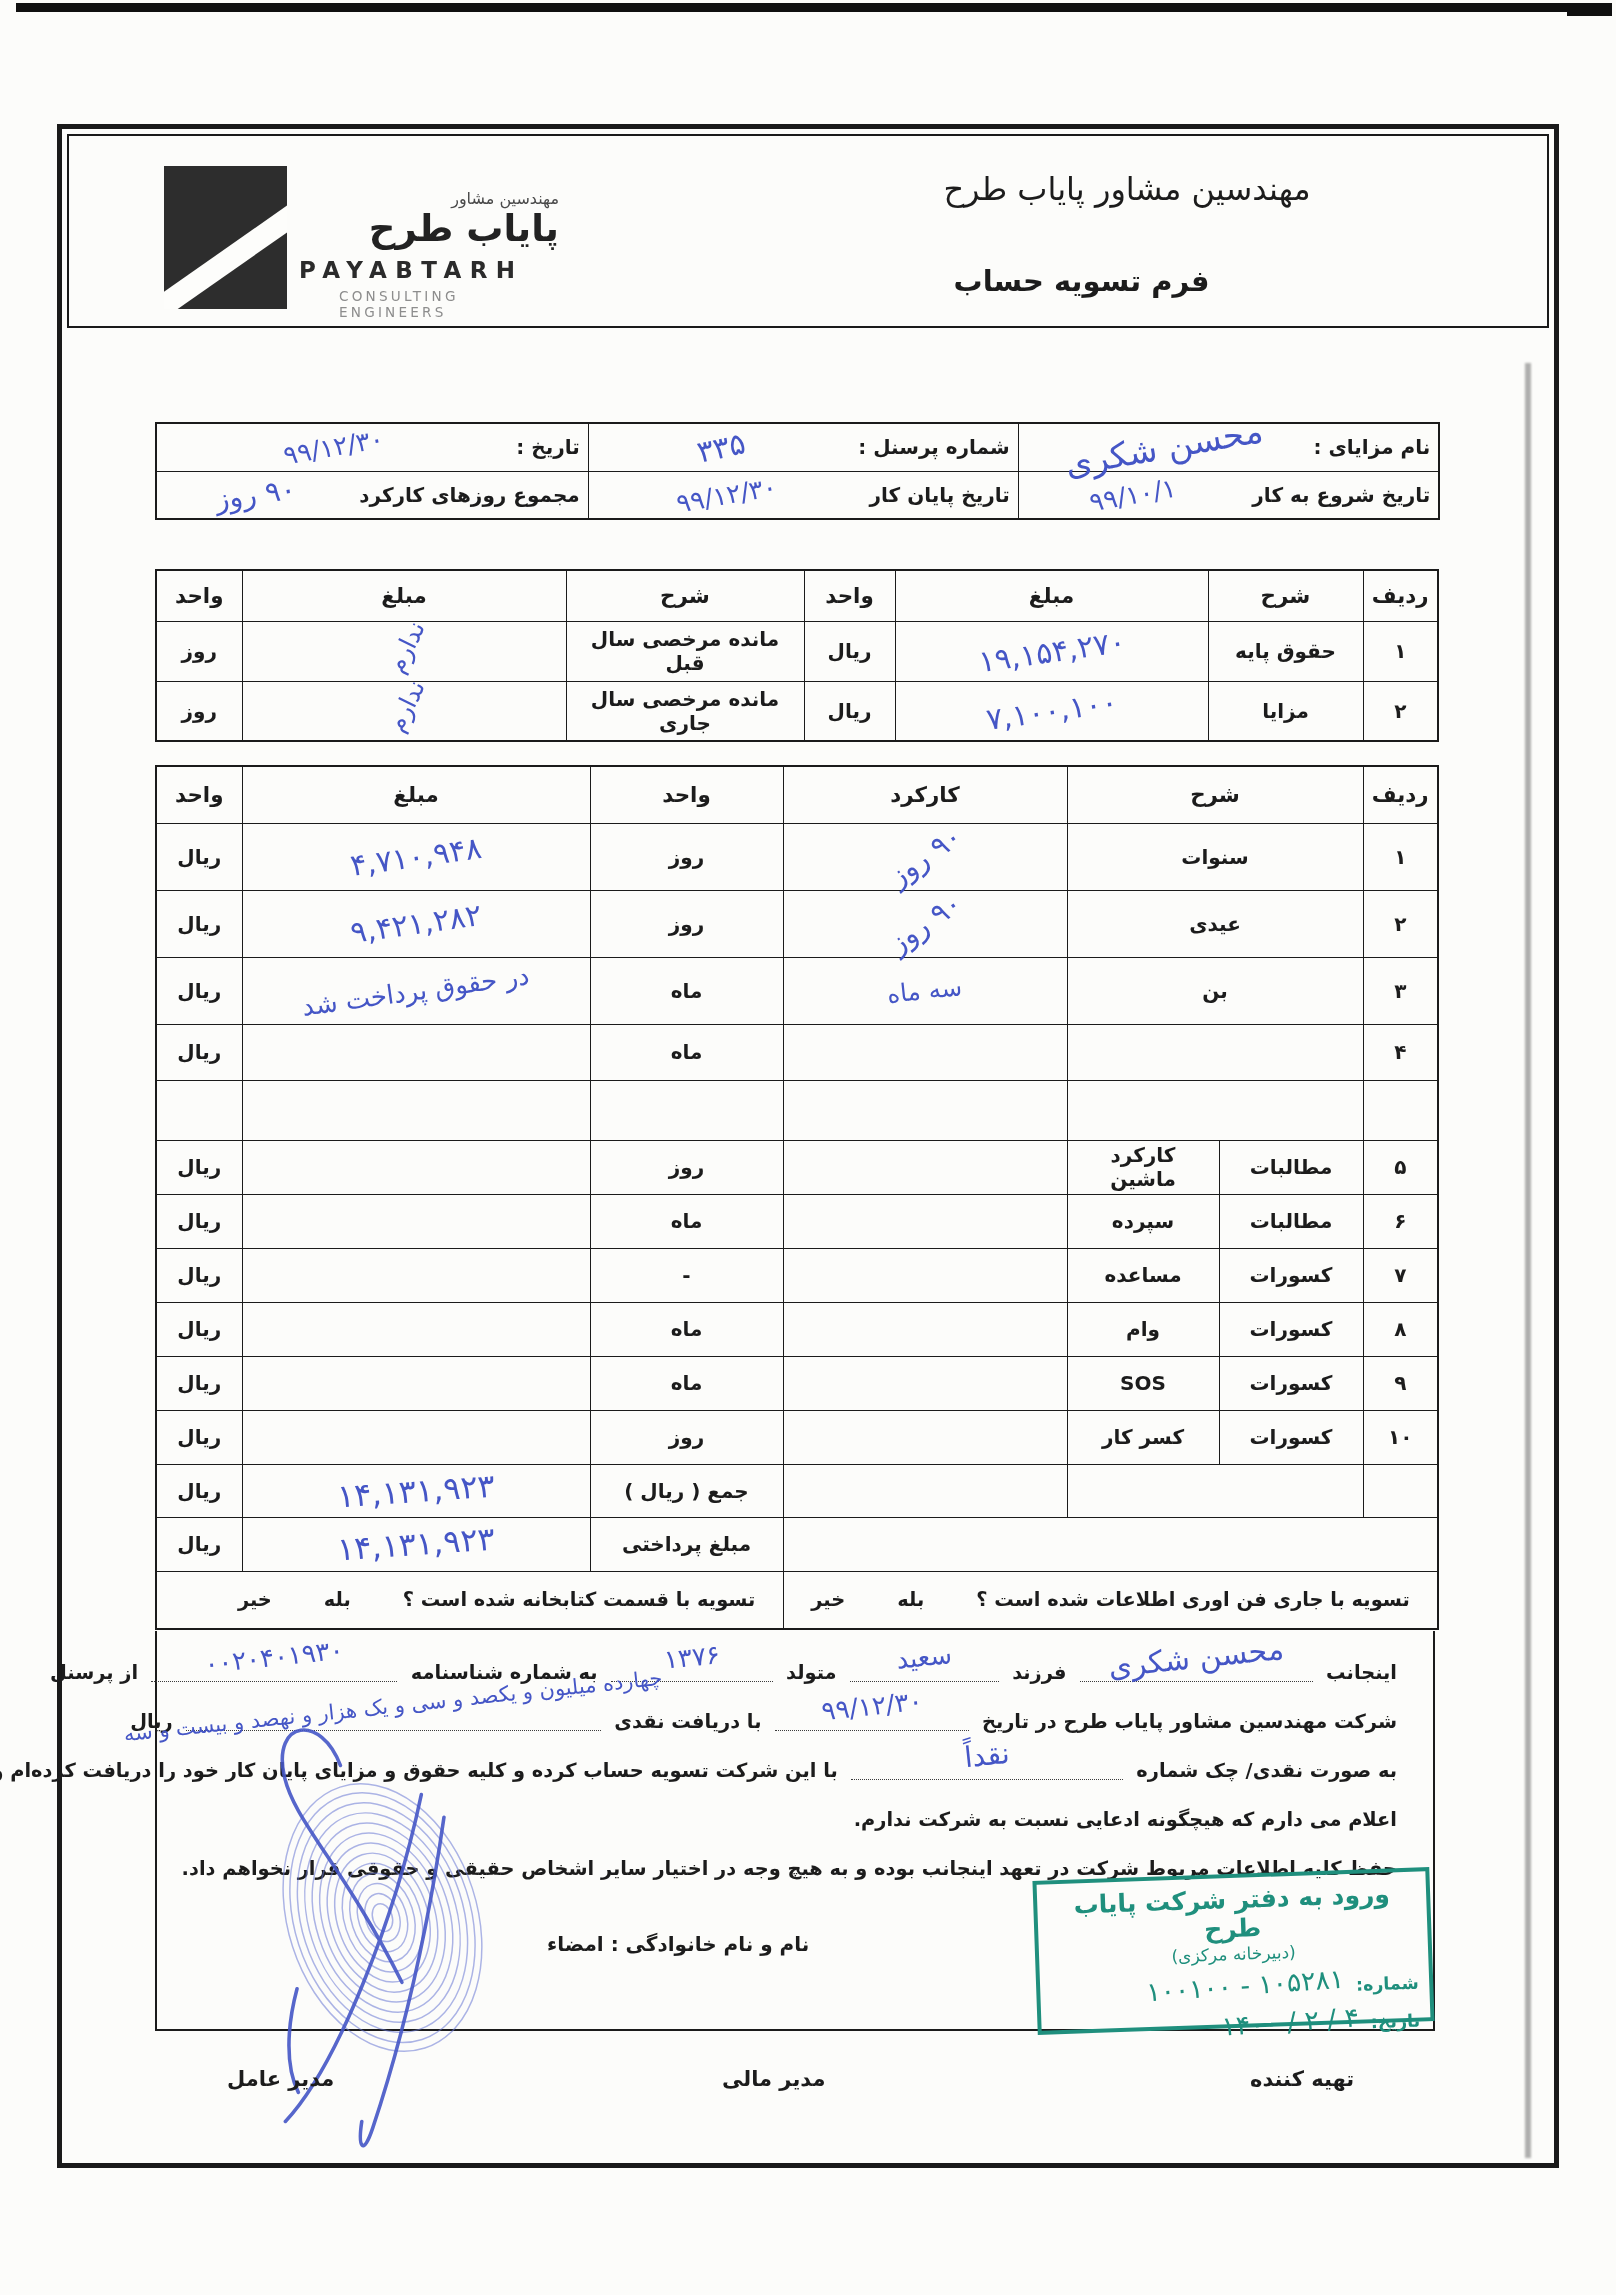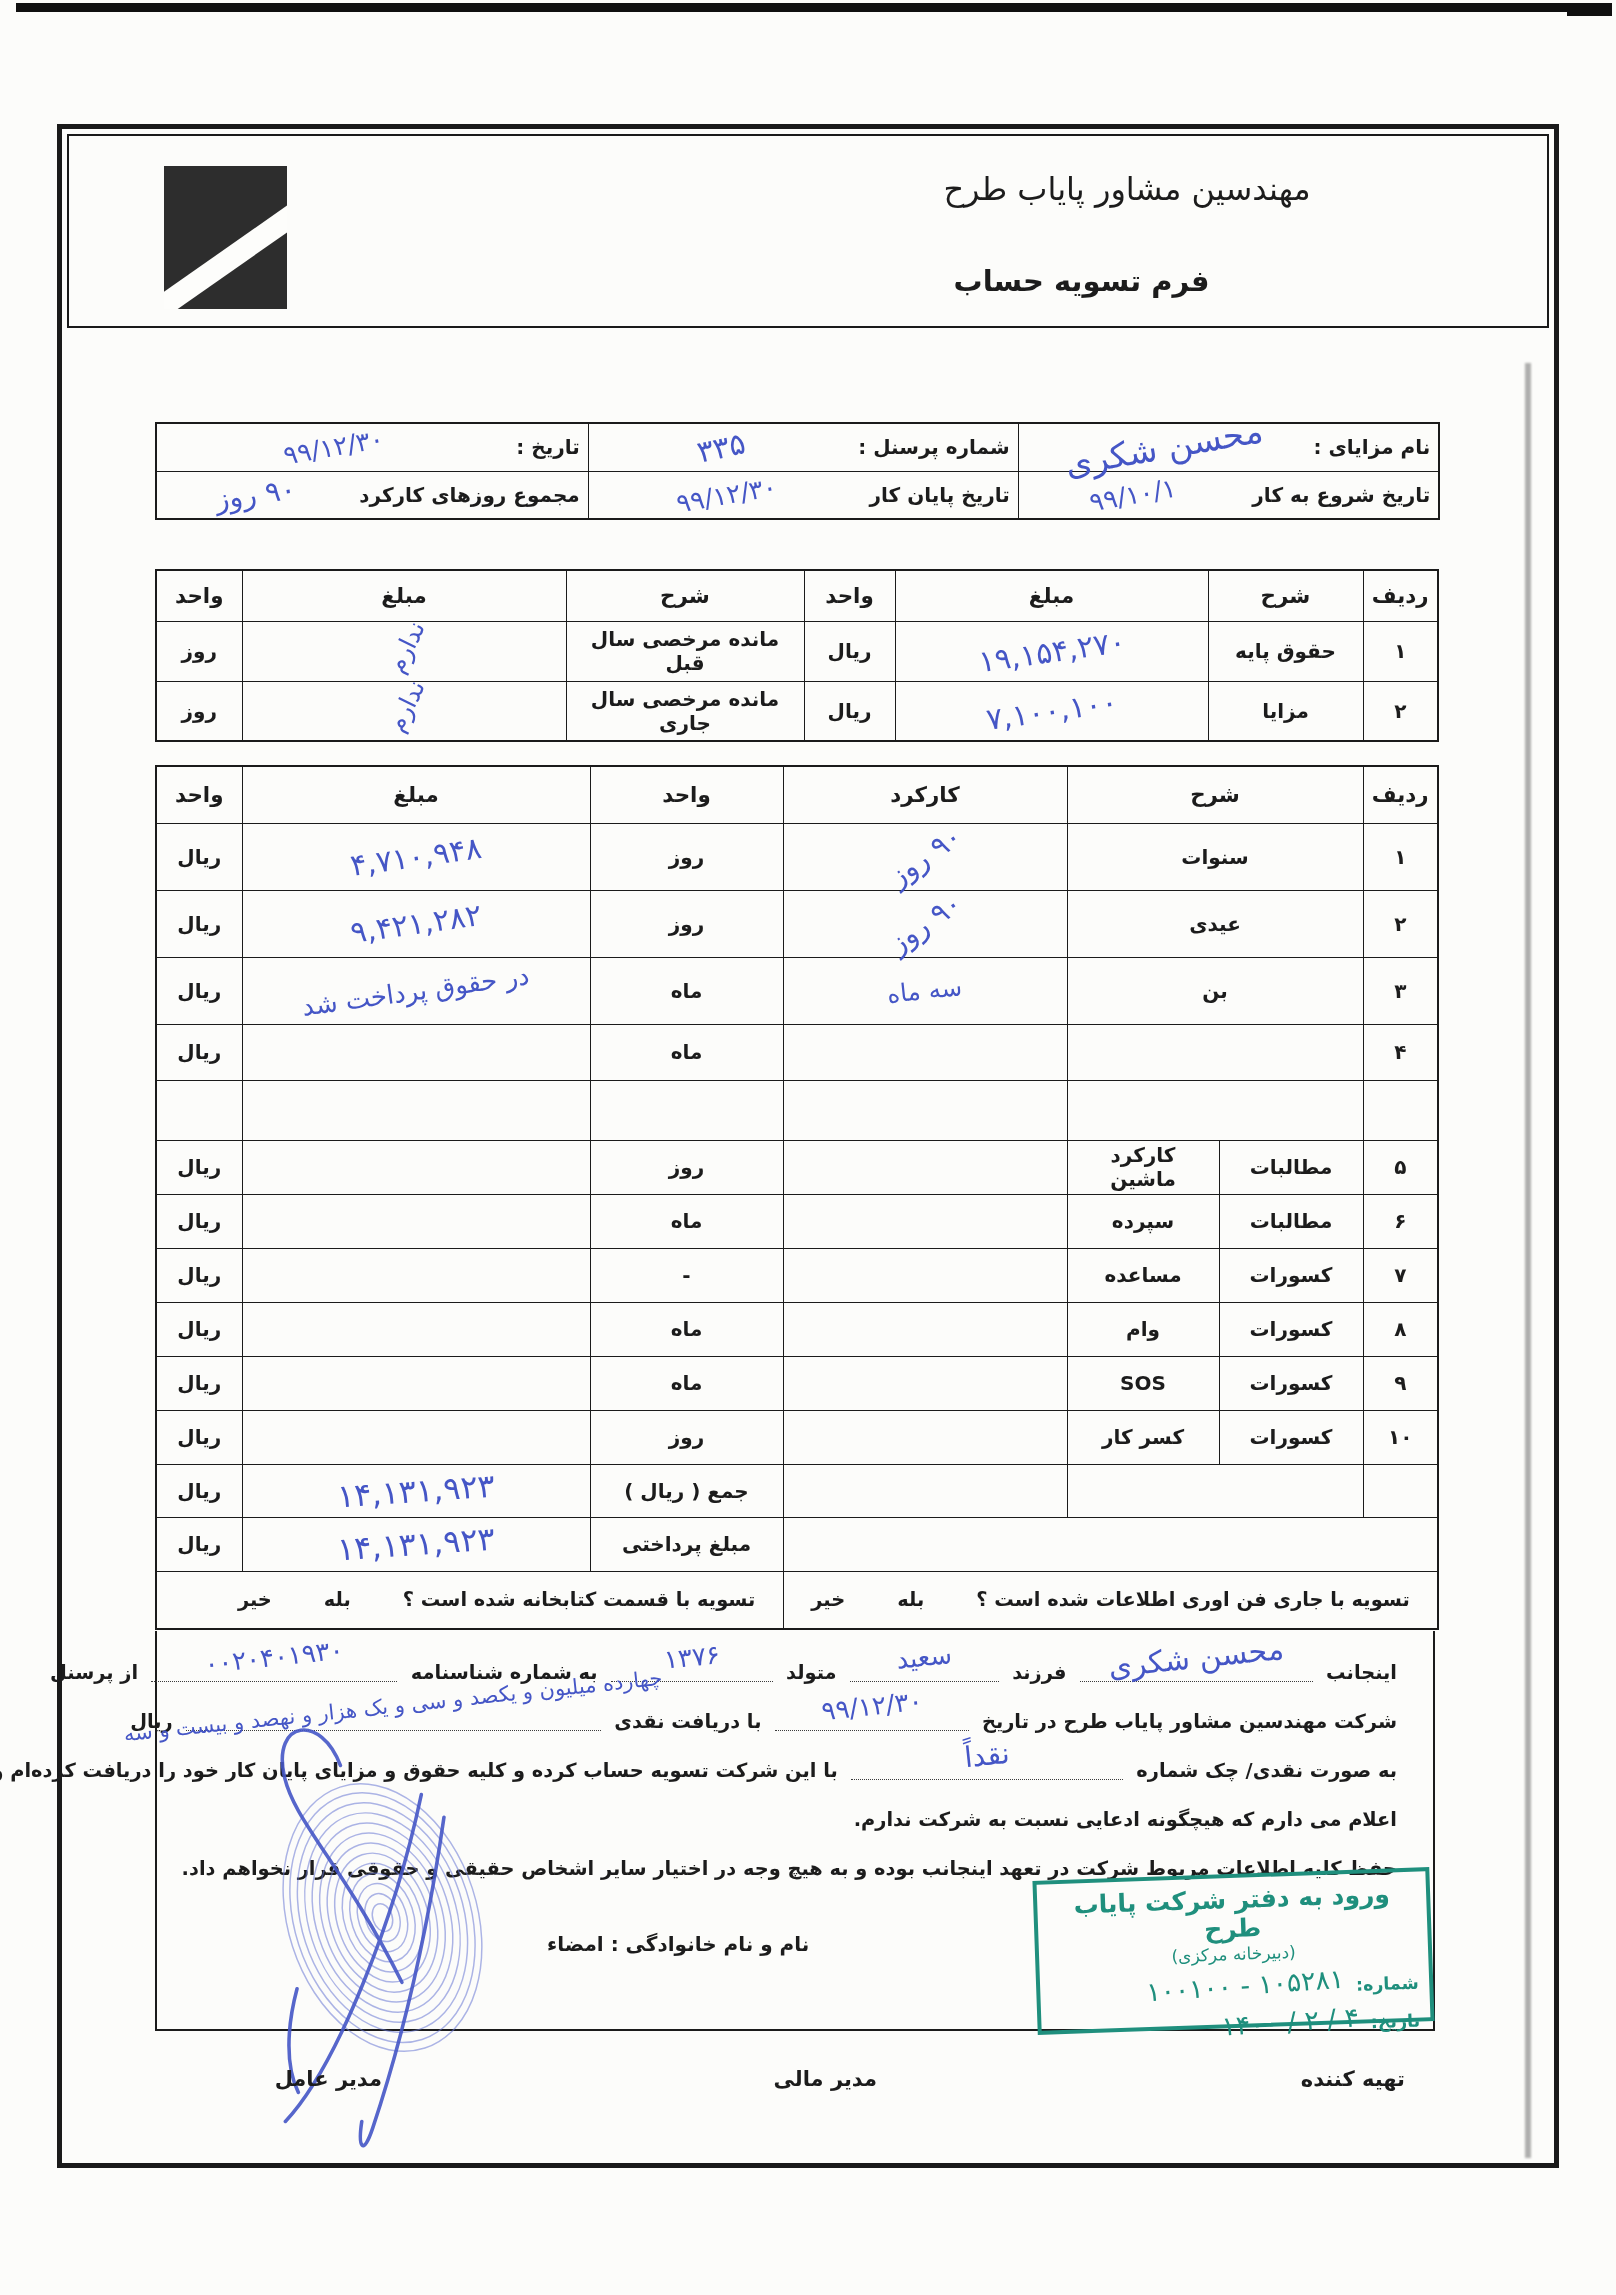--- a/index.html
+++ b/index.html
@@ -57,37 +57,43 @@
   .sign-label{position:absolute;left:512px;top:1932px;font-size:20px;font-weight:bold;margin-left:35px;}
   
   .stamp{position:absolute;left:1035px;top:1874px;width:397px;height:154px;box-sizing:border-box;
          border:4.5px solid #1f8f7d;transform:rotate(-2deg);color:#1f8f7d;padding:6.5px 10.4px;}
   .stamp-l1{font-size:25px;font-weight:bold;text-align:center;}
   .stamp-l2{font-size:17px;text-align:center;margin-top:1.3px;}
   .stamp-row{display:flex;align-items:baseline;gap:11.7px;margin-top:6.5px;}
   .stamp-lbl{font-size:17.5px;font-weight:bold;white-space:nowrap;}
   .stamp-val{font-size:26.6px;letter-spacing:2.6px;display:inline-block;transform:rotate(-2deg);white-space:nowrap;}
   
-  .foot{position:absolute;top:2067px;width:155px;text-align:right;font-size:21px;font-weight:bold;}
+  .foot{position:absolute;top:2067px;width:155px;text-align:left;font-size:21px;font-weight:bold;}
   .svg-ink{position:absolute;left:188px;top:1704px;}
 </style>
 </head>
 <body>
 
 <div class="page">
 
   <div class="scan-top"></div>
   <div class="scan-corner"></div>
   <div class="scan-right"></div>
 
   <div class="frame"></div>
   <div class="header-box"></div>
 
   <div class="logo">
     <div class="logo-slash"></div>
+  </div>
+  <div class="brand">
+    <div class="brand-fa-small">مهندسین مشاور</div>
+    <div class="brand-fa-big">پایاب طرح</div>
+    <div class="brand-en-big">PAYABTARH</div>
+    <div class="brand-en-small">CONSULTING ENGINEERS</div>
   </div>
 
   <div class="title1">مهندسین مشاور پایاب طرح</div>
   <div class="title2">فرم تسویه حساب</div>
 
   <table class="t" style="left:155px;top:422px;width:1283px;">
     <colgroup>
         <col style="width:421px">
         <col style="width:430px">
         <col style="width:432px">

